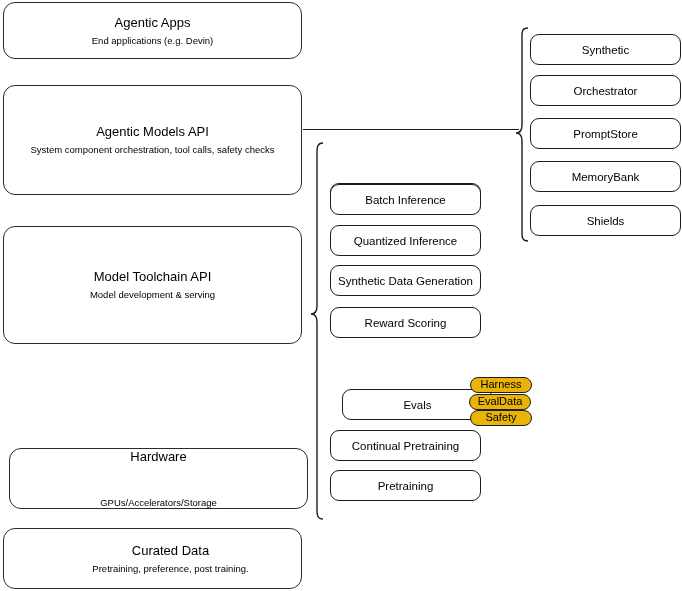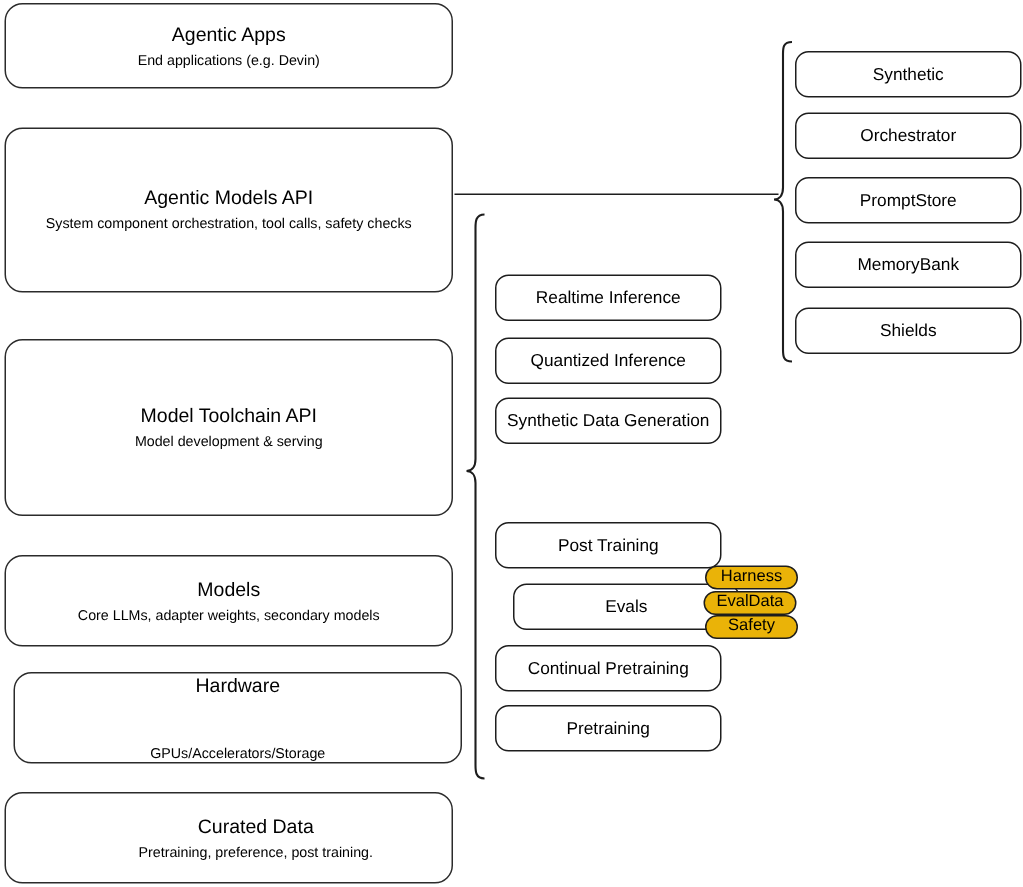--- a/index.html
+++ b/index.html
@@ -102,52 +102,51 @@
   <div class="layer-box" style="left:3px; top:85px; width:299px; height:110px;">
     <div class="layer-title">Agentic Models API</div>
     <div class="layer-sub">System component orchestration, tool calls, safety checks</div>
   </div>
 
   <div class="layer-box" style="left:3px; top:226px; width:299px; height:118px;">
     <div class="layer-title">Model Toolchain API</div>
     <div class="layer-sub">Model development &amp; serving</div>
   </div>
 
-  <div class="layer-box" style="left:3px; top:370px; width:299px; height:61px;">
-    <div class="layer-title">Models</div>
-    <div class="layer-sub">Core LLMs, adapter weights, secondary models</div>
-  </div>
 
   <div class="layer-box" style="left:9px; top:448px; width:299px; height:61px;gap:28px;">
     <div class="layer-title">Hardware</div>
     <div class="layer-sub">GPUs/Accelerators/Storage</div>
   </div>
 
   <div class="layer-box" style="left:3px; top:528px; width:299px; height:61px;padding-left:36px;">
     <div class="layer-title">Curated Data</div>
     <div class="layer-sub">Pretraining, preference, post training.</div>
   </div>
 
   <div class="connector" style="left:303px; top:129px; width:216px;"></div>
 
   <svg class="brace" style="left:310px; top:142px;" width="14" height="378" viewBox="0 0 14 378">
     <path d="M13 1 C7 1 7 6 7 10 L7 164 C7 170 4 172 1 172 C4 172 7 174 7 180 L7 368 C7 372 7 377 13 377" fill="none" stroke="#1d1d1d" stroke-width="1.4"></path>
   </svg>
 
   <div class="cap-box" style="left:330px; top:143px; width:151px; height:31px;margin-top:40px;">
     <span>Realtime Inference</span>
   </div>
+  <div class="cap-box" style="left:330px; top:184px; width:151px; height:31px;">
+    <span>Batch Inference</span>
+  </div>
   <div class="cap-box" style="left:330px; top:225px; width:151px; height:31px;">
     <span>Quantized Inference</span>
   </div>
   <div class="cap-box" style="left:330px; top:265px; width:151px; height:31px;">
     <span>Synthetic Data Generation</span>
   </div>
-  <div class="cap-box" style="left:330px; top:348px; width:151px; height:31px;">
-    <span>Post Training</span>
+  <div class="cap-box" style="left:330px; top:307px; width:151px; height:31px;">
+    <span>Reward Scoring</span>
   </div>
   <div class="cap-box" style="left:342px; top:389px; width:151px; height:31px;">
     <span>Evals</span>
   </div>
   <div class="cap-box" style="left:330px; top:430px; width:151px; height:31px;text-align:center;">
     <span>Continual Pretraining</span>
   </div>
   <div class="cap-box" style="left:330px; top:470px; width:151px; height:31px;">
     <span>Pretraining</span>
   </div>

